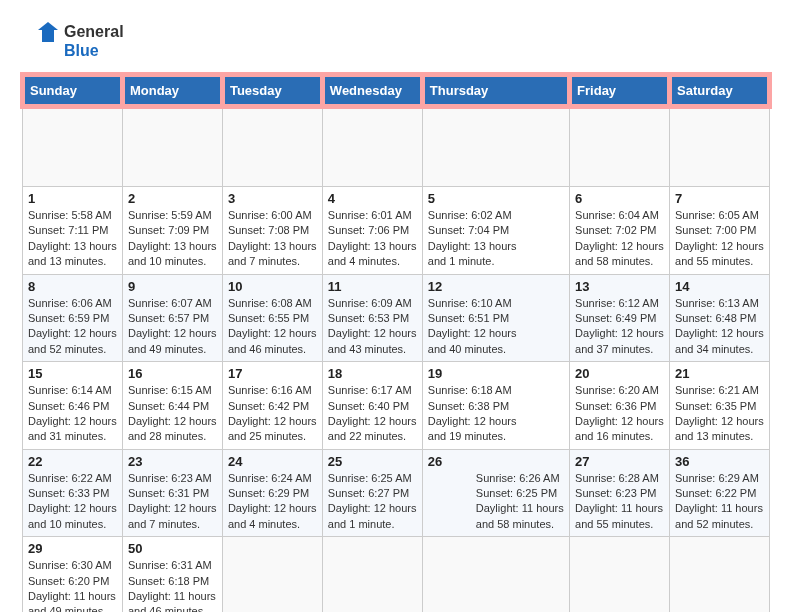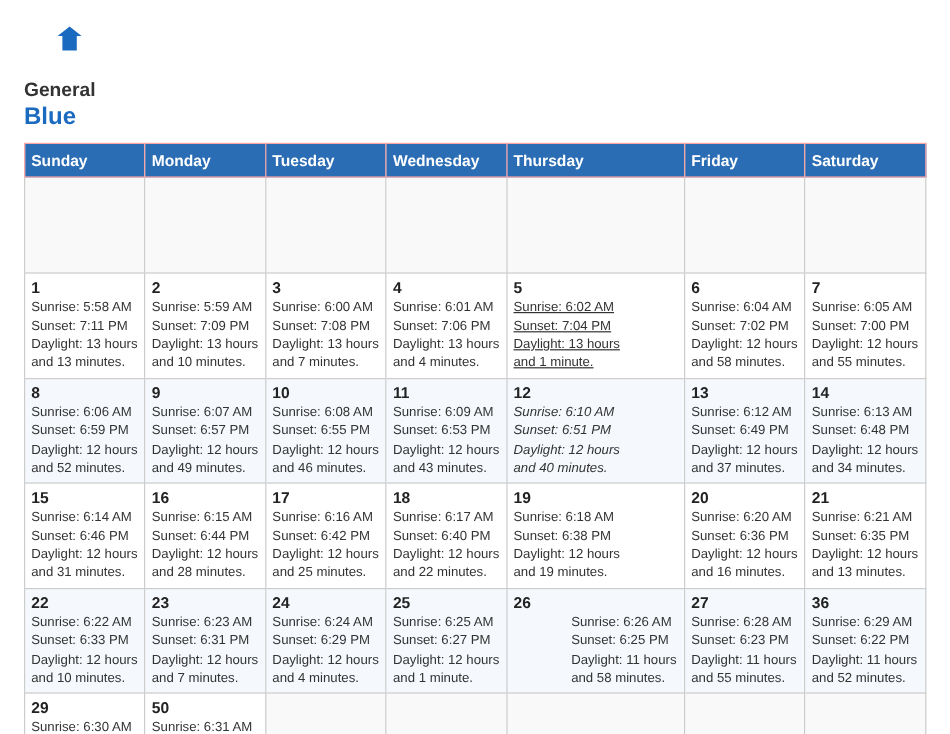--- a/index.html
+++ b/index.html
@@ -13,21 +13,20 @@
     .header {
       display: flex;
       justify-content: space-between;
       align-items: flex-start;
       margin-bottom: 10px;
     }
     .logo {
       display: flex;
       align-items: center;
       gap: 4px;
-      flex-direction: column;
     }
     .title-block {
       text-align: right;
     }
     .month-title {
       font-size: 32px;
       font-weight: bold;
       color: #333;
     }
     .subtitle {
@@ -39,21 +38,21 @@
       border-collapse: collapse;
       font-size: 11px;
     }
     thead tr th {
       background-color: #2a6db5;
       color: #fff;
       padding: 6px 5px;
       text-align: left;
       font-size: 13px;
       font-weight: bold;
-      border: 1px solid #fca5a5;
+      border: 5px solid #fca5a5;
     }
     tbody tr td {
       border: 1px solid #ccc;
       padding: 4px 5px;
       vertical-align: top;
       background: #fff;
       min-height: 70px;
       height: 80px;
     }
     tbody tr:nth-child(odd) td {
@@ -77,21 +76,21 @@
 </head>
 <body>
 
 <div class="header">
   <div class="logo">
     <svg width="40" height="42" viewBox="0 0 40 42" xmlns="http://www.w3.org/2000/svg">
       <polygon points="28,2 38,10 34,10 34,22 22,22 22,10 18,10" fill="#1a6abf"></polygon>
     </svg>
     <div style="display:flex;flex-direction:column;line-height:1.2;">
       <span style="font-size:16px;font-weight:bold;color:#333;">General</span>
-      <span style="font-size:20px;font-weight:bold;color:#1a6abf;">Blue</span>
+      <span style="font-size:16px;font-weight:bold;color:#1a6abf;">Blue</span>
     </div>
   </div>
   <div class="title-block">
     <div class="month-title"></div>
     <div class="subtitle"></div>
   </div>
 </div>
 
 <table>
   <thead>
@@ -139,21 +138,21 @@
         </td>
         <td>
           <div class="day-num">4</div>
           <div class="day-info" style="white-space: pre-line;">Sunrise: 6:01 AM
 Sunset: 7:06 PM
 Daylight: 13 hours
 and 4 minutes.</div>
         </td>
         <td>
           <div class="day-num">5</div>
-          <div class="day-info" style="white-space: pre-line; text-decoration: underline;">Sunrise: 6:02 AM
+          <div class="day-info" style="white-space: pre-line;">Sunrise: 6:02 AM
 Sunset: 7:04 PM
 Daylight: 13 hours
 and 1 minute.</div>
         </td>
         <td>
           <div class="day-num">6</div>
           <div class="day-info" style="white-space: pre-line;">Sunrise: 6:04 AM
 Sunset: 7:02 PM
 Daylight: 12 hours
 and 58 minutes.</div>
@@ -190,21 +189,21 @@
         </td>
         <td>
           <div class="day-num">11</div>
           <div class="day-info" style="white-space: pre-line;">Sunrise: 6:09 AM
 Sunset: 6:53 PM
 Daylight: 12 hours
 and 43 minutes.</div>
         </td>
         <td>
           <div class="day-num">12</div>
-          <div class="day-info" style="white-space: pre-line; font-style: italic;">Sunrise: 6:10 AM
+          <div class="day-info" style="white-space: pre-line;">Sunrise: 6:10 AM
 Sunset: 6:51 PM
 Daylight: 12 hours
 and 40 minutes.</div>
         </td>
         <td>
           <div class="day-num">13</div>
           <div class="day-info" style="white-space: pre-line;">Sunrise: 6:12 AM
 Sunset: 6:49 PM
 Daylight: 12 hours
 and 37 minutes.</div>

